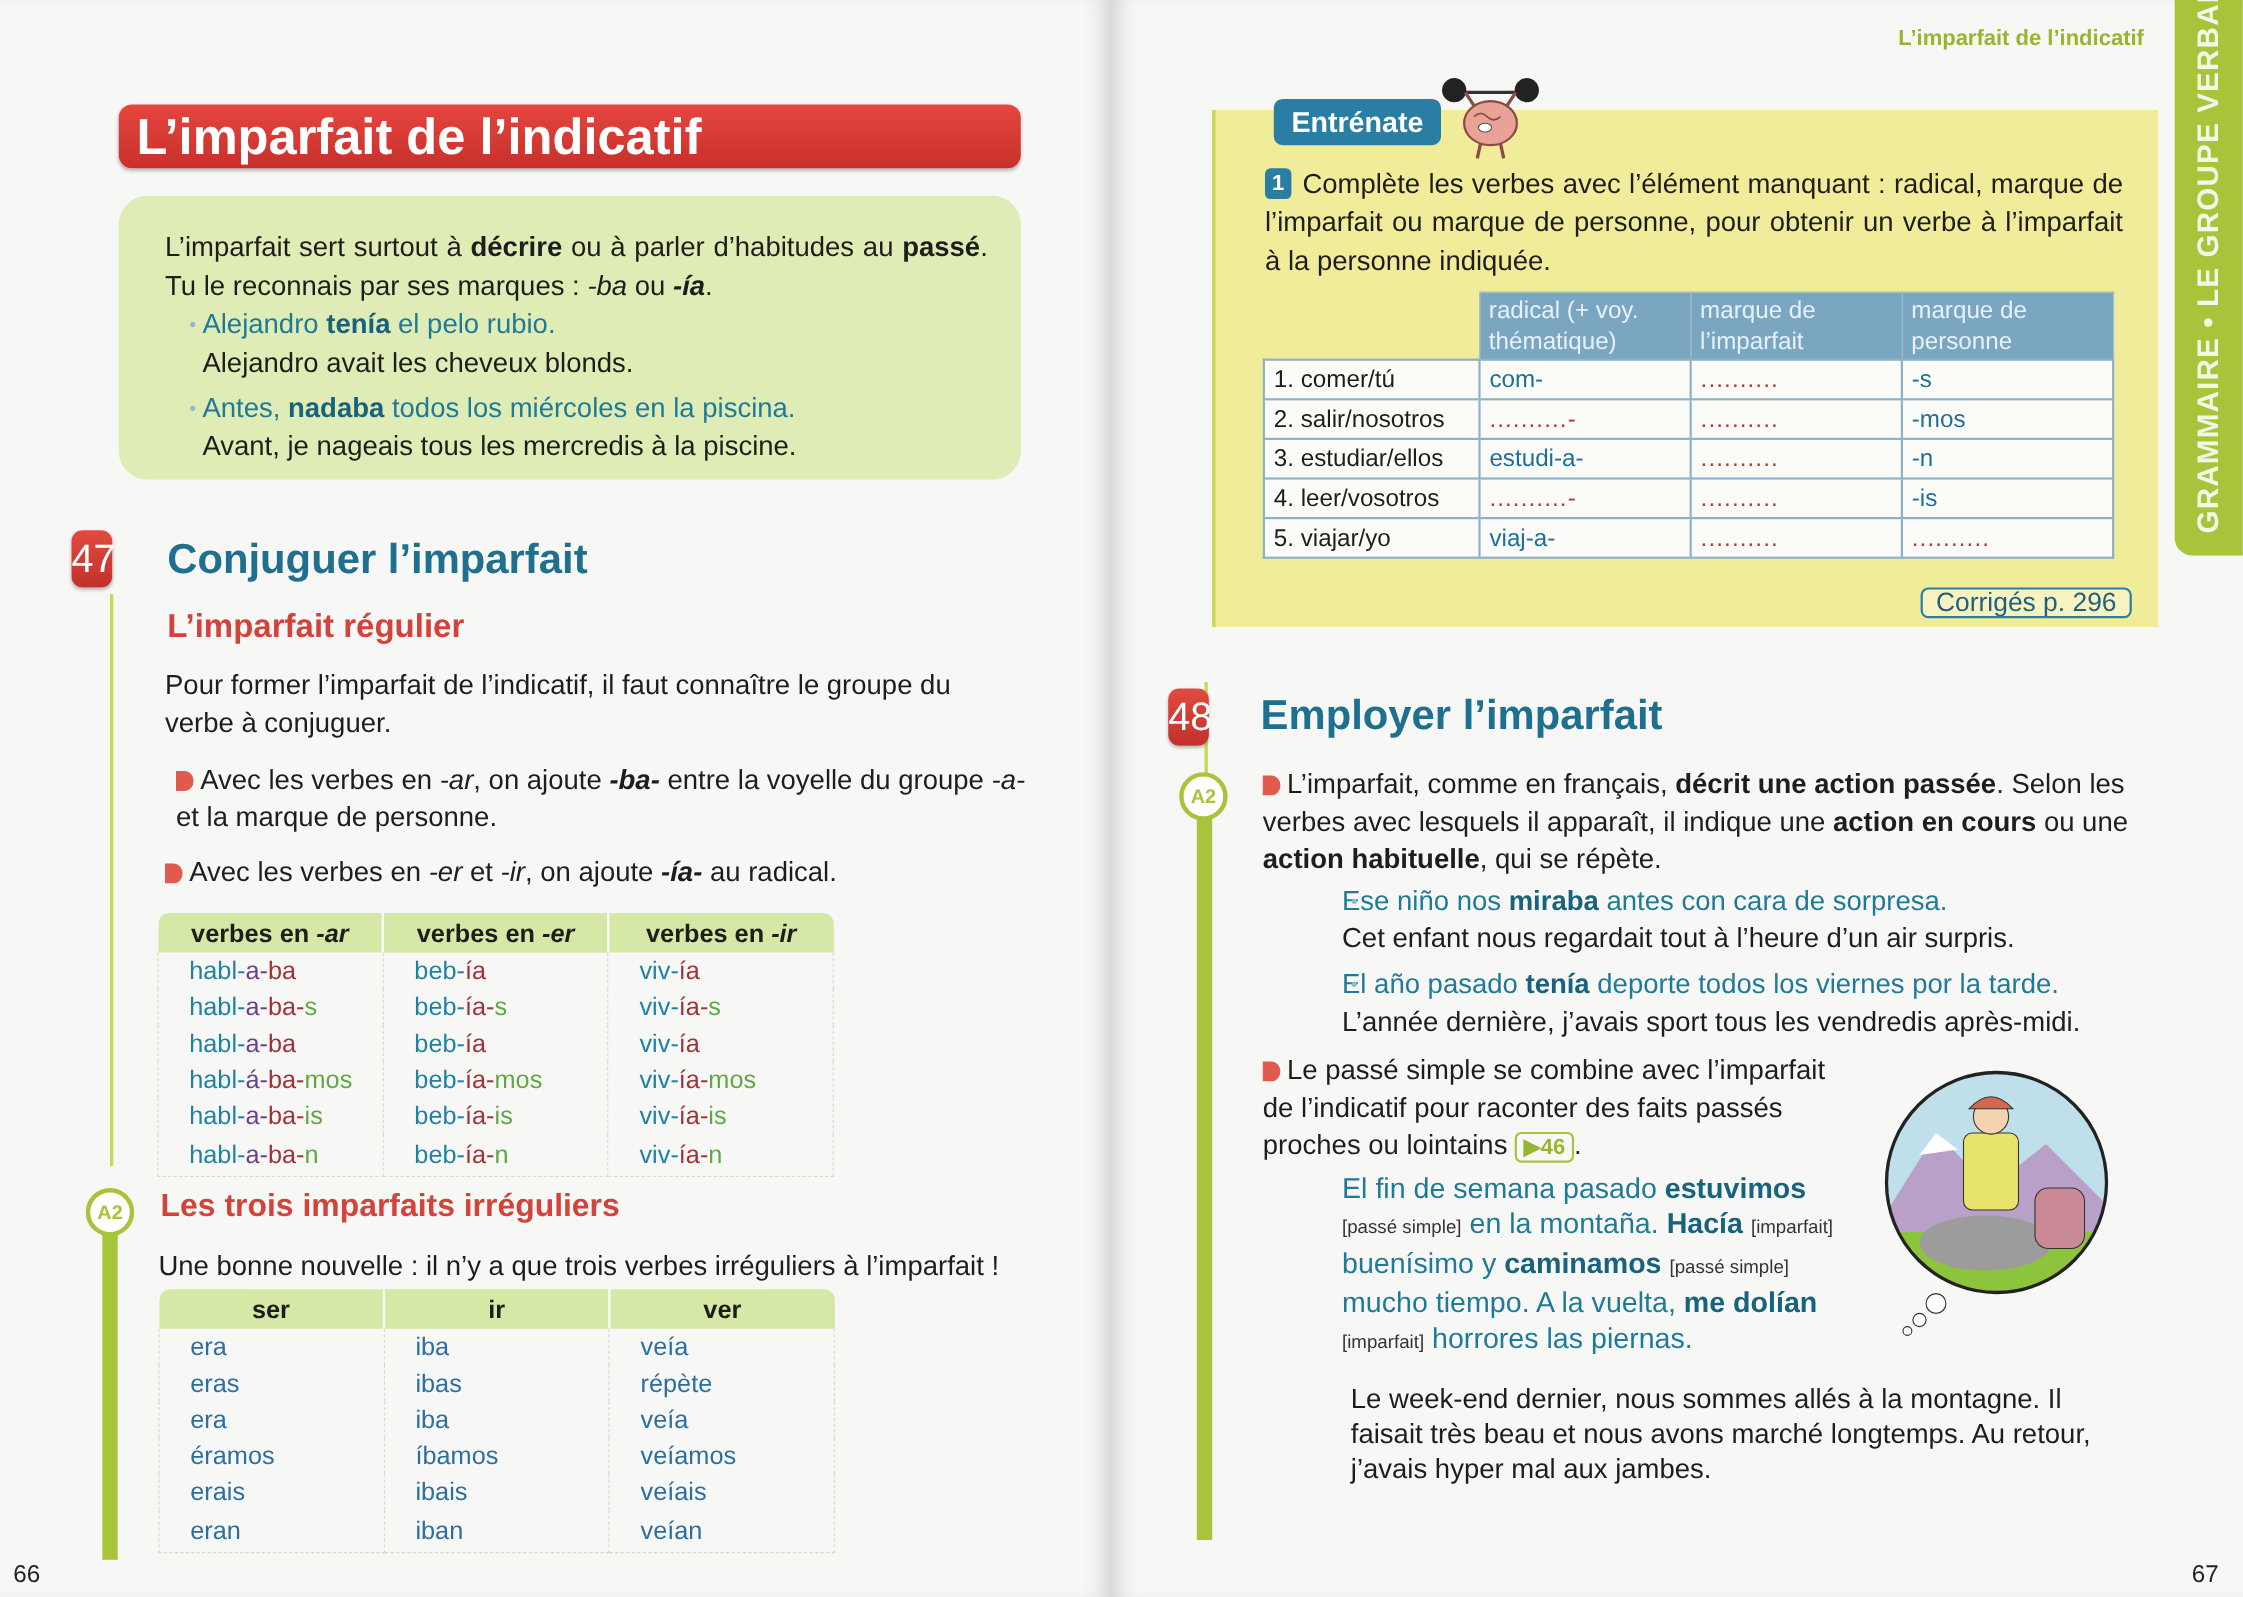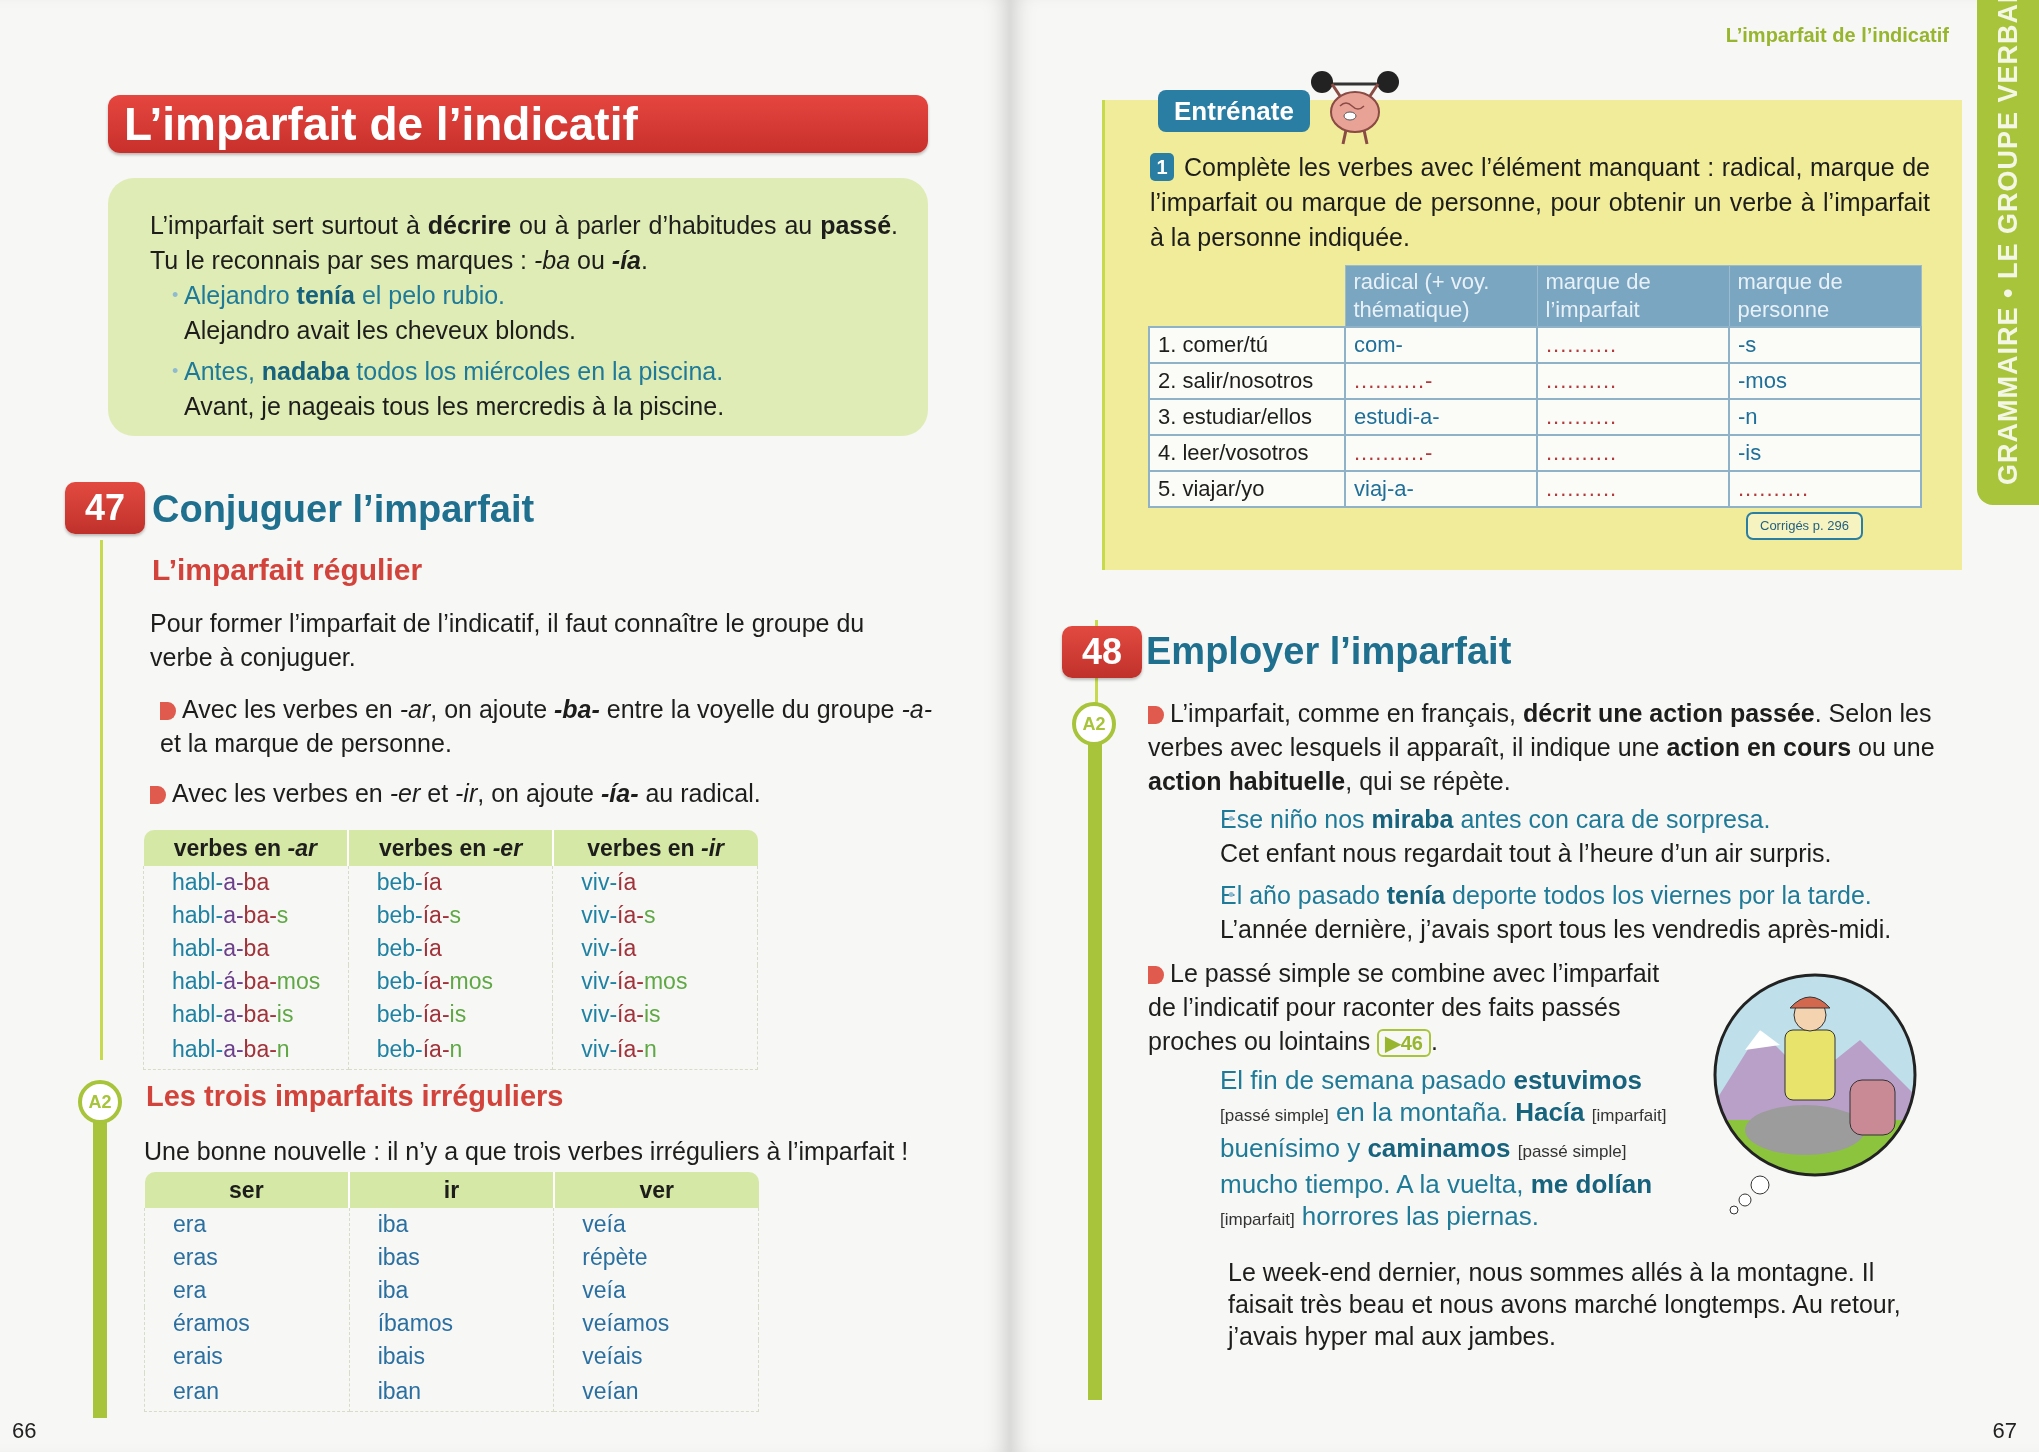--- a/index.html
+++ b/index.html
@@ -28,23 +28,23 @@
     padding: 30px 30px 0 42px; font-size: 25px; line-height: 35px;
   }
   .intro-box p { text-align: justify; }
   .ex-line { padding-left: 34px; position: relative; }
   .ex-line .es { color: #1f7a98; }
   .ex-line .es b { color: #17627c; }
   .ex-line::before { content: "•"; position: absolute; left: 22px; color: #8fbad0; font-size: 18px; }
   .ex-fr { padding-left: 34px; }
 
   .sec-badge {
-    position: absolute; width: 80px; height: 52px; border-radius: 10px;
+    position: absolute; width: 37px; height: 52px; border-radius: 10px;
     background: linear-gradient(#e24a40, #c0312b); color: #fff;
-    font-size: 36px; font-weight: bold; text-align: center; line-height: 52px;
+    font-size: 36px; font-weight: normal; text-align: center; line-height: 52px;
     box-shadow: 0 2px 3px rgba(0,0,0,0.25);
   }
   .sec-title { position: absolute; font-size: 38px; font-weight: bold; color: #1f6f8f; }
   .sub-title { position: absolute; font-size: 30px; font-weight: bold; color: #d2443b; }
   .vline { position: absolute; width: 3px; background: #c6d94f; }
   .vline-thick { position: absolute; width: 14px; background: #a7c43a; }
   .a2 {
     position: absolute; width: 44px; height: 44px; border-radius: 50%;
     border: 4px solid #a7c43a; background: #fff; color: #a7c43a;
     font-size: 18px; font-weight: bold; text-align: center; line-height: 36px;
@@ -103,22 +103,22 @@
   table.ex-table th {
     background: #7aa6c2; color: #e8f1f7; font-weight: normal; text-align: left;
     padding: 2px 8px; line-height: 28px; border: 1px solid #9bbbd1; vertical-align: top;
   }
   table.ex-table td {
     background: #fbfbf8; border: 2px solid #8fb2c9; height: 36px; padding: 0 8px;
   }
   table.ex-table td.given { color: #1f6f98; }
   table.ex-table td.blank { color: #b23a3a; letter-spacing: 1px; }
   .corriges {
-    position: absolute; left: 1746px; top: 512px; height: 28px; padding: 0 12px;
-    border: 2px solid #2a7ea3; border-radius: 7px; color: #1f5f80; font-size: 13px; line-height: 24px;
+    position: absolute; left: 1746px; top: 534px; height: 28px; padding: 0 12px;
+    border: 2px solid #2a7ea3; border-radius: 7px; color: #1f5f80; font-size: 24px; line-height: 24px;
     background: #f7f3c0;
   }
   .ref46 {
     display: inline-block; border: 2px solid #a7c43a; border-radius: 6px; color: #97b52e;
     font-size: 20px; padding: 0 6px; line-height: 24px; font-weight: bold;
   }
   .es-blue { color: #1f7a98; }
   .es-blue b { color: #17627c; }
   .tag { color: #333; font-size: 17px; }
   .illus { position: absolute; left: 1690px; top: 960px; width: 240px; height: 260px; }

